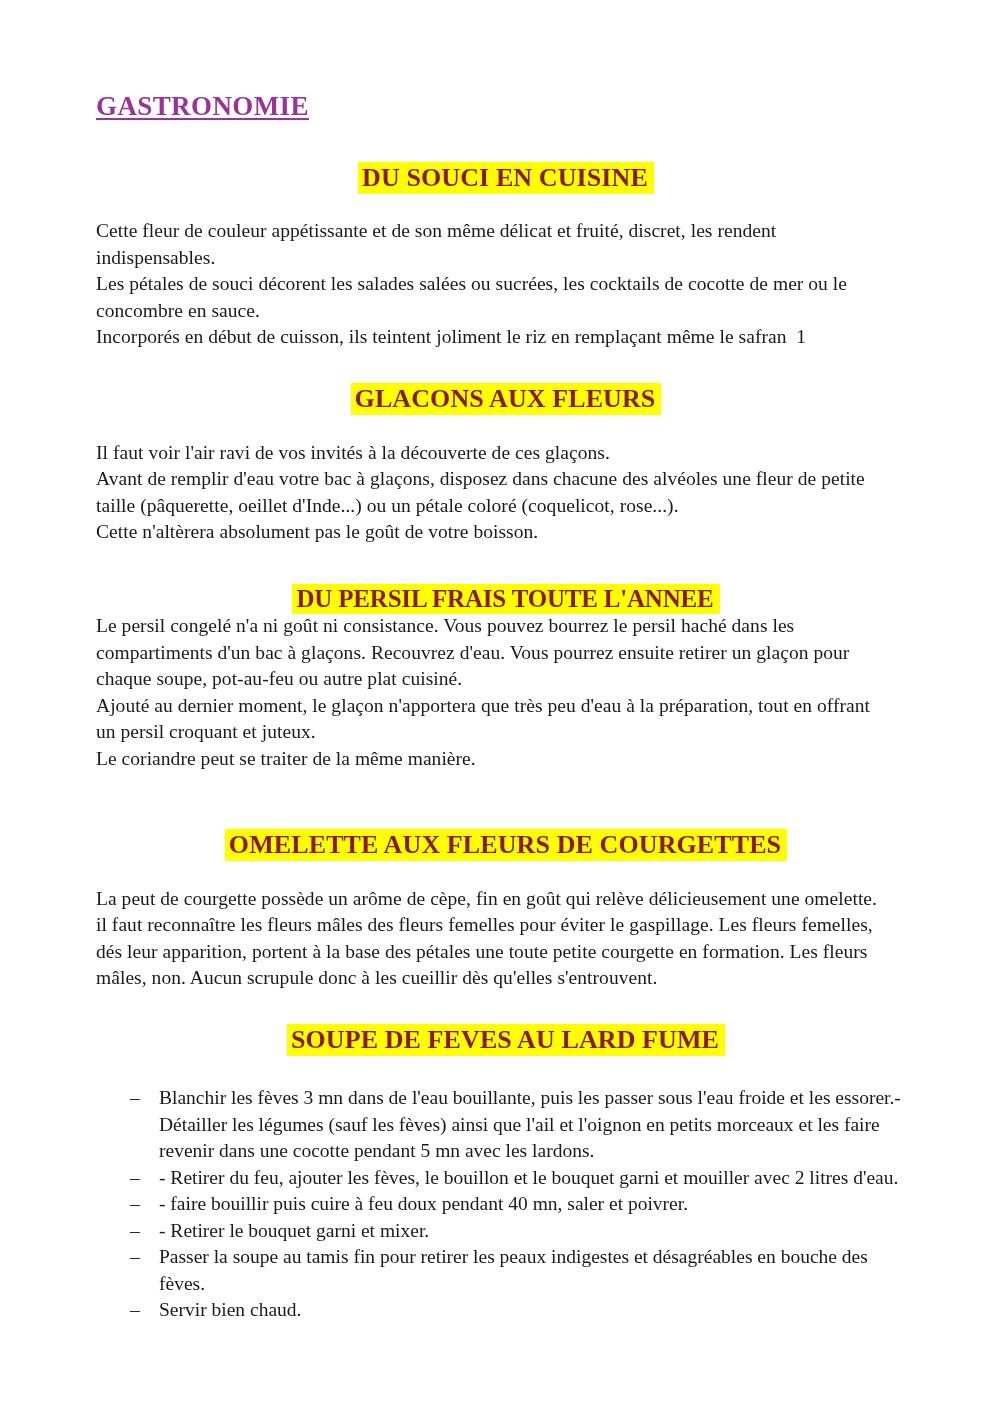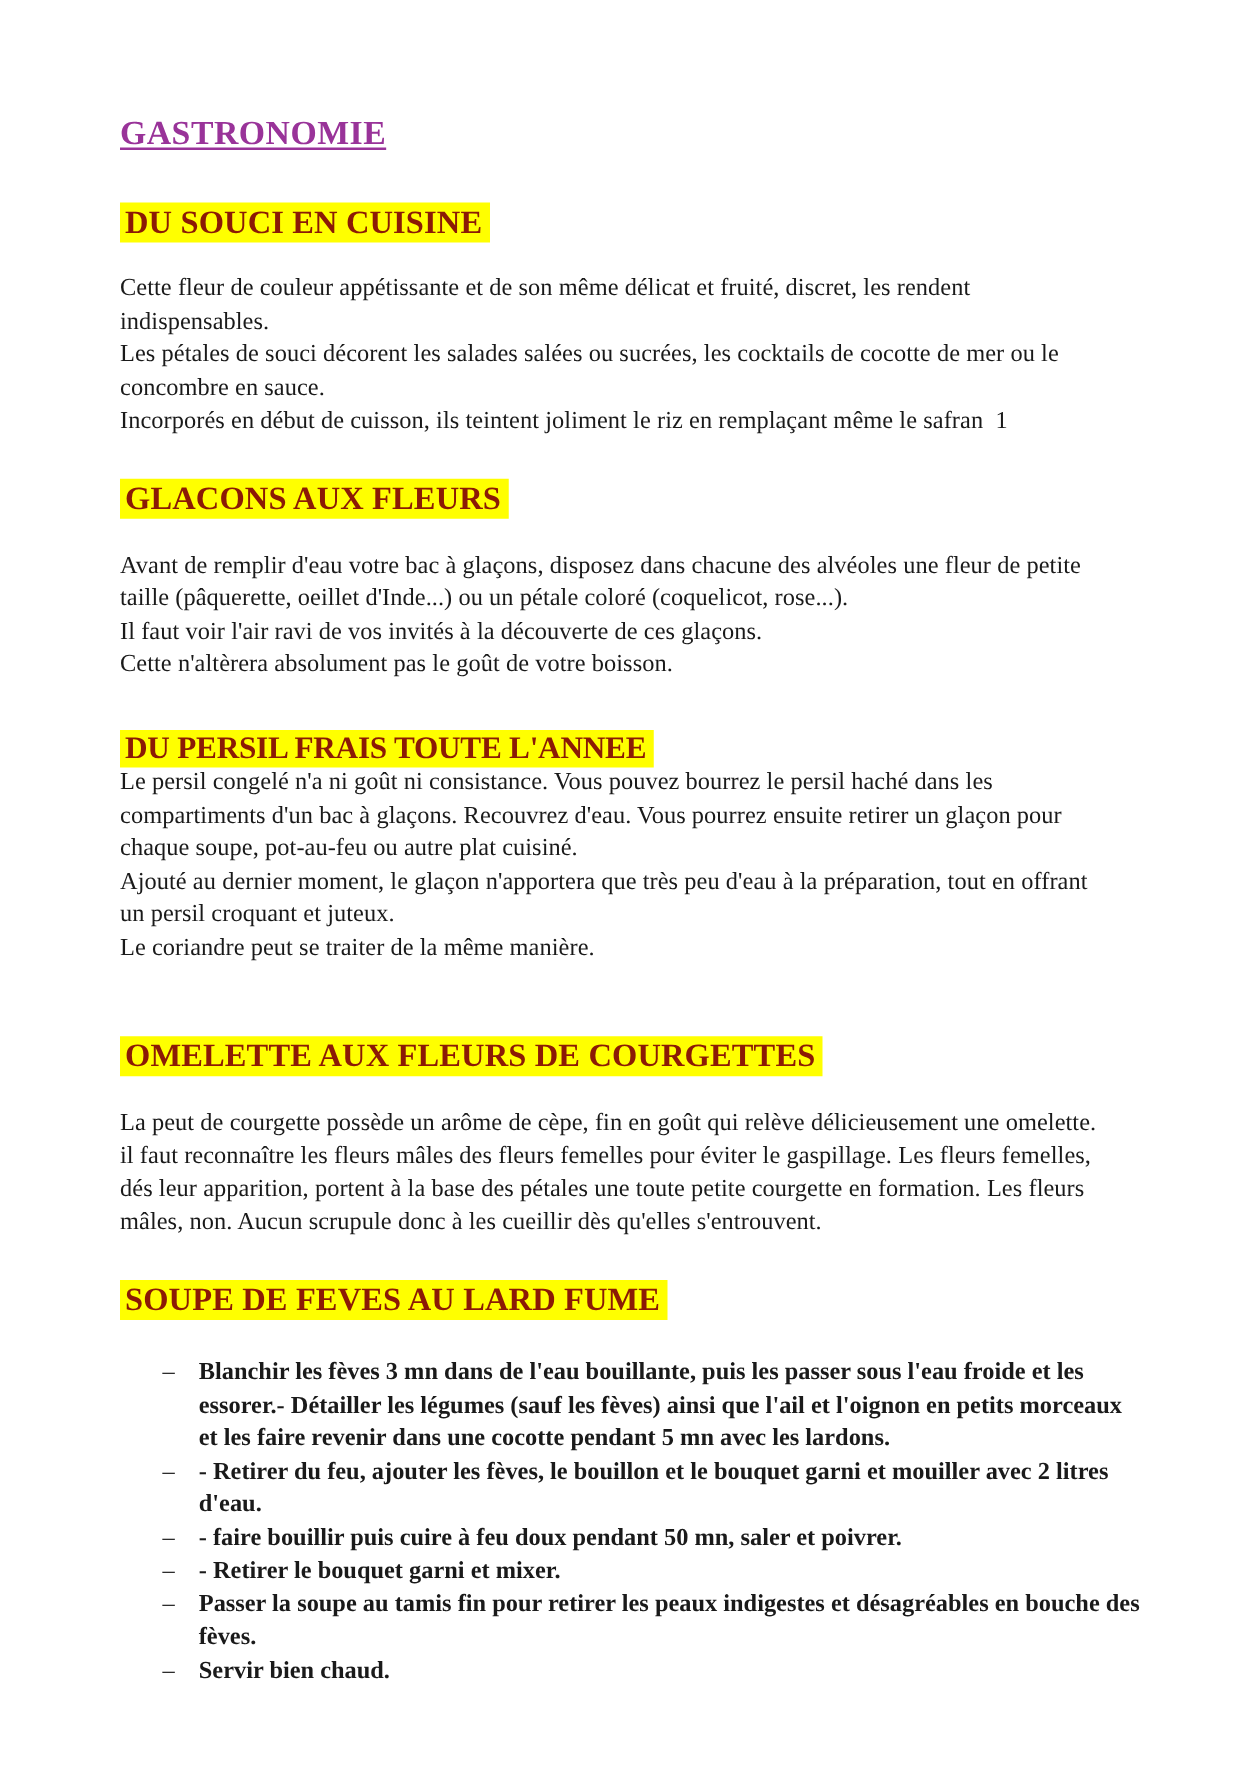--- a/index.html
+++ b/index.html
@@ -38,20 +38,21 @@
     text-decoration: underline;
     text-decoration-thickness: 2px;
     text-underline-offset: 3px;
   }
 
   
   .sec-head {
     margin: 0;
     line-height: 1.18;
     font-weight: bold;
+    text-align: center;
   }
   .sec-head .hl {
     background: #ffff00;
     color: #8b1a05;
     font-family: "Liberation Serif", "DejaVu Serif", serif;
     font-size: 26px;
     font-weight: bold;
     padding: 1px 6px 2px 4px;
     letter-spacing: 0.1px;
     box-decoration-break: clone;
@@ -102,21 +103,20 @@
   .bullet-list li .dash {
     position: absolute;
     left: 34px;
     top: 0;
     font-size: 19.5px;
     line-height: 26.5px;
     color: #1a1a1a;
   }
   .bullet-list li .li-text {
     display: block;
-    font-weight: bold;
   }
 </style>
 </head>
 <body>
 
 <div class="page">
 
   <h1 class="doc-title">
     <span class="tx">GASTRONOMIE</span>
   </h1>
@@ -135,23 +135,23 @@
     <span class="ln">Incorporés en début de cuisson, ils teintent joliment le riz en remplaçant même le safran  1</span>
   </div>
 
   <div class="gap-body-to-head"></div>
 
   <h2 class="sec-head">
     <span class="hl">GLACONS AUX FLEURS</span>
   </h2>
   <div class="gap-head-to-body"></div>
   <div class="body-block">
+    <span class="ln">Il faut voir l'air ravi de vos invités à la découverte de ces glaçons.</span>
     <span class="ln">Avant de remplir d'eau votre bac à glaçons, disposez dans chacune des alvéoles une fleur de petite
 taille (pâquerette, oeillet d'Inde...) ou un pétale coloré (coquelicot, rose...).</span>
-    <span class="ln">Il faut voir l'air ravi de vos invités à la découverte de ces glaçons.</span>
     <span class="ln">Cette n'altèrera absolument pas le goût de votre boisson.</span>
   </div>
 
   <div class="gap-body-to-head-lg"></div>
 
   <h2 class="sec-head condensed">
     <span class="hl">DU PERSIL FRAIS TOUTE L'ANNEE</span>
   </h2>
   <div class="gap-head-to-body-tight"></div>
   <div class="body-block">
@@ -189,21 +189,21 @@
 essorer.- Détailler les légumes (sauf les fèves) ainsi que l'ail et l'oignon en petits morceaux et
 les faire revenir dans une cocotte pendant 5 mn avec les lardons.</span>
     </li>
     <li>
       <span class="dash">–</span>
       <span class="li-text">- Retirer du feu, ajouter les fèves, le bouillon et le bouquet garni et mouiller avec 2 litres
 d'eau.</span>
     </li>
     <li>
       <span class="dash">–</span>
-      <span class="li-text">- faire bouillir puis cuire à feu doux pendant 50 mn, saler et poivrer.</span>
+      <span class="li-text">- faire bouillir puis cuire à feu doux pendant 40 mn, saler et poivrer.</span>
     </li>
     <li>
       <span class="dash">–</span>
       <span class="li-text">- Retirer le bouquet garni et mixer.</span>
     </li>
     <li>
       <span class="dash">–</span>
       <span class="li-text">Passer la soupe au tamis fin pour retirer les peaux indigestes et désagréables en bouche des
 fèves.</span>
     </li>

